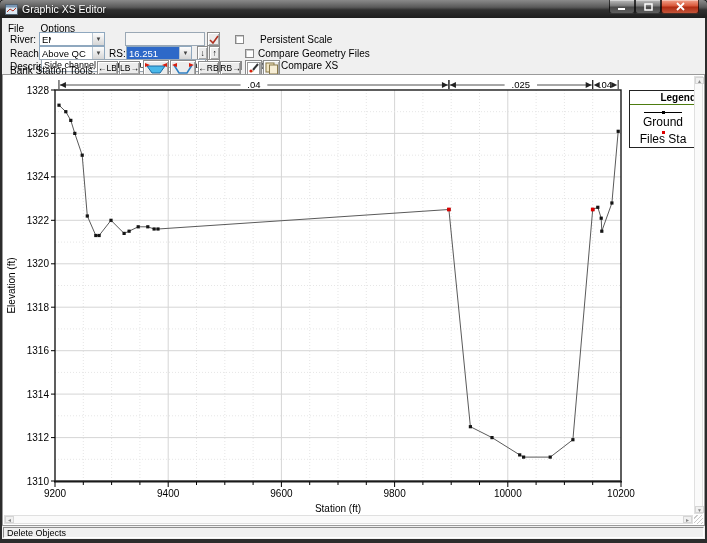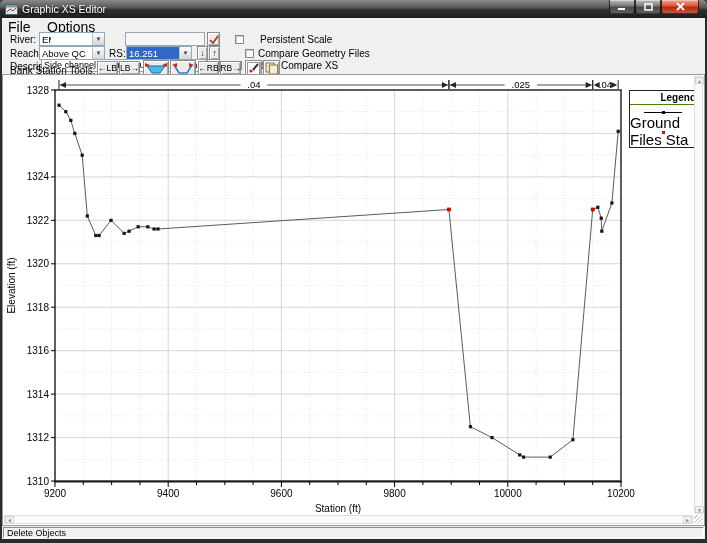--- a/index.html
+++ b/index.html
@@ -13,21 +13,21 @@
   .title-text{color:#fff;font-size:10.5px;text-shadow:0 1px 2px #000;}
   .win-btns{position:absolute;right:8px;top:0;display:flex;}
   .wbtn{height:14px;border:1px solid rgba(0,0,0,.7);border-top:none;border-radius:0 0 3px 3px;
     display:flex;align-items:center;justify-content:center;color:#fff;font-size:8px;
     background:linear-gradient(180deg,#bdbdbd 0%,#7a7a7a 45%,#4a4a4a 55%,#5e5e5e 100%);box-shadow:inset 0 1px 0 rgba(255,255,255,.4);}
   .wbtn.min,.wbtn.max{width:26px;}
   .wbtn.close{width:38px;background:linear-gradient(180deg,#f2a38d 0%,#d9583b 45%,#b02c13 55%,#c4553a 100%);}
   
   .client{position:absolute;left:2px;top:18px;width:703px;height:521px;background:#f0f0f0;}
   .menubar{position:absolute;left:0;top:0;width:100%;height:13px;}
-  .menu-item{font-size:14px;color:#000;padding:1px 6px;display:inline-block;cursor:default;text-align:right;}
+  .menu-item{font-size:10px;color:#000;padding:1px 6px;display:inline-block;cursor:default;text-align:right;}
   
   .lbl{position:absolute;font-size:10px;color:#000;white-space:nowrap;}
   .combo{position:absolute;height:14px;background:#fff;border:1px solid #8fa8bf;display:flex;}
   .combo .val{flex:1;font-size:9.5px;padding:1px 2px;white-space:nowrap;overflow:hidden;color:#000;}
   .combo .val.sel{background:#2e69c8;color:#fff;}
   .combo .dd{width:12px;border-left:1px solid #b9c6d2;background:linear-gradient(#fdfdfd,#d6d6d6);
     display:flex;align-items:center;justify-content:center;font-size:6px;color:#444;}
   .sunken{position:absolute;background:#f6f6f6;border:1px solid #9aa8b5;}
   .btn3d{position:absolute;background:#ececec;border:1px solid #8c8c8c;
     box-shadow:inset 1px 1px 0 #ffffff,inset -1px -1px 0 #a8a8a8;
@@ -37,21 +37,21 @@
   .cb .cbl{font-size:10px;color:#000;white-space:nowrap;}
   
   .plot-area{position:absolute;left:0;top:56px;width:703px;height:452px;background:#fff;border:1px solid #9a9a9a;}
   svg text{font-family:"Liberation Sans",sans-serif;fill:#000;}
   .legend{position:absolute;left:626px;top:15px;width:68px;height:58px;background:#fff;border:1px solid #222;}
   .legend-title{font-size:10px;font-weight:bold;text-align:right;border-bottom:1px solid #4d7c0f;padding:1px 0;}
   .lsample{position:relative;height:9px;margin-top:3px;}
   .lline{position:absolute;left:14px;right:14px;top:4px;border-top:1px solid #000;}
   .lsq{position:absolute;left:50%;top:3px;width:3px;height:3px;margin-left:-1px;background:#000;}
   .lsq.red{background:#dd0000;position:static;display:block;margin:3px auto 0;}
-  .llabel{font-size:15px;line-height:11px;}
+  .llabel{font-size:12px;text-align:center;line-height:11px;}
   
   .hscroll{position:absolute;left:1px;right:11px;bottom:1px;height:9px;background:#fafafa;border:1px solid #e0e0e0;display:flex;justify-content:space-between;}
   .vscroll{position:absolute;top:1px;bottom:11px;right:1px;width:9px;background:#fafafa;border:1px solid #e0e0e0;display:flex;flex-direction:column;justify-content:space-between;}
   .sb-btn{width:9px;height:7px;font-size:5px;color:#888;display:flex;align-items:center;justify-content:center;background:#f0f0f0;border:1px solid #d5d5d5;}
   .grip{position:absolute;right:1px;bottom:1px;width:9px;height:9px;
     background:repeating-linear-gradient(135deg,#fdfdfd 0 2px,#c9c9c9 2px 3px);}
   
   .statusbar{position:absolute;left:0;top:508px;width:100%;height:13px;background:#f0f0f0;padding:1px;}
   .status-field{height:11px;border:1px solid;border-color:#8c8c8c #fff #fff #8c8c8c;font-size:9px;color:#000;padding:0 3px;line-height:10px;background:#f0f0f0;}
 </style>

